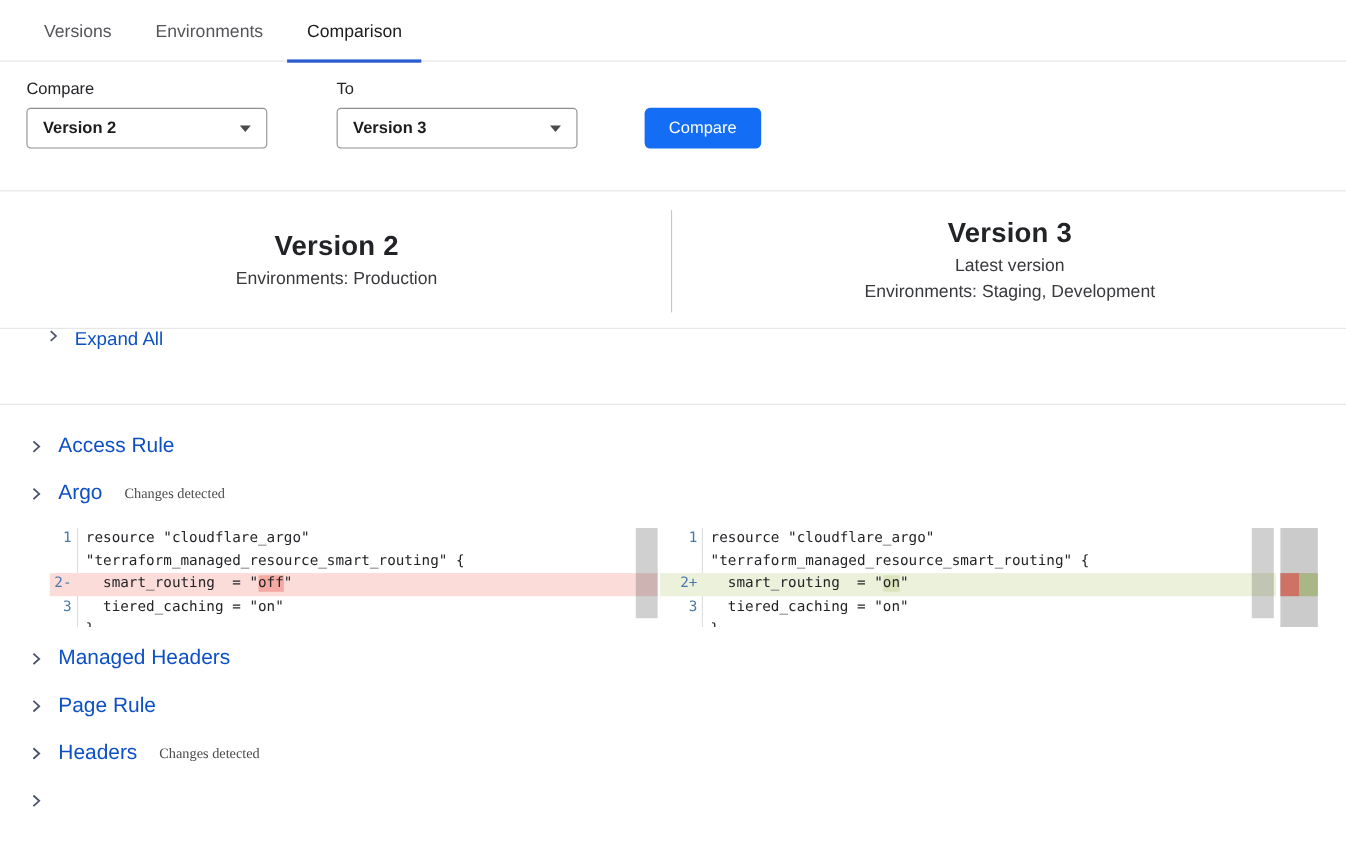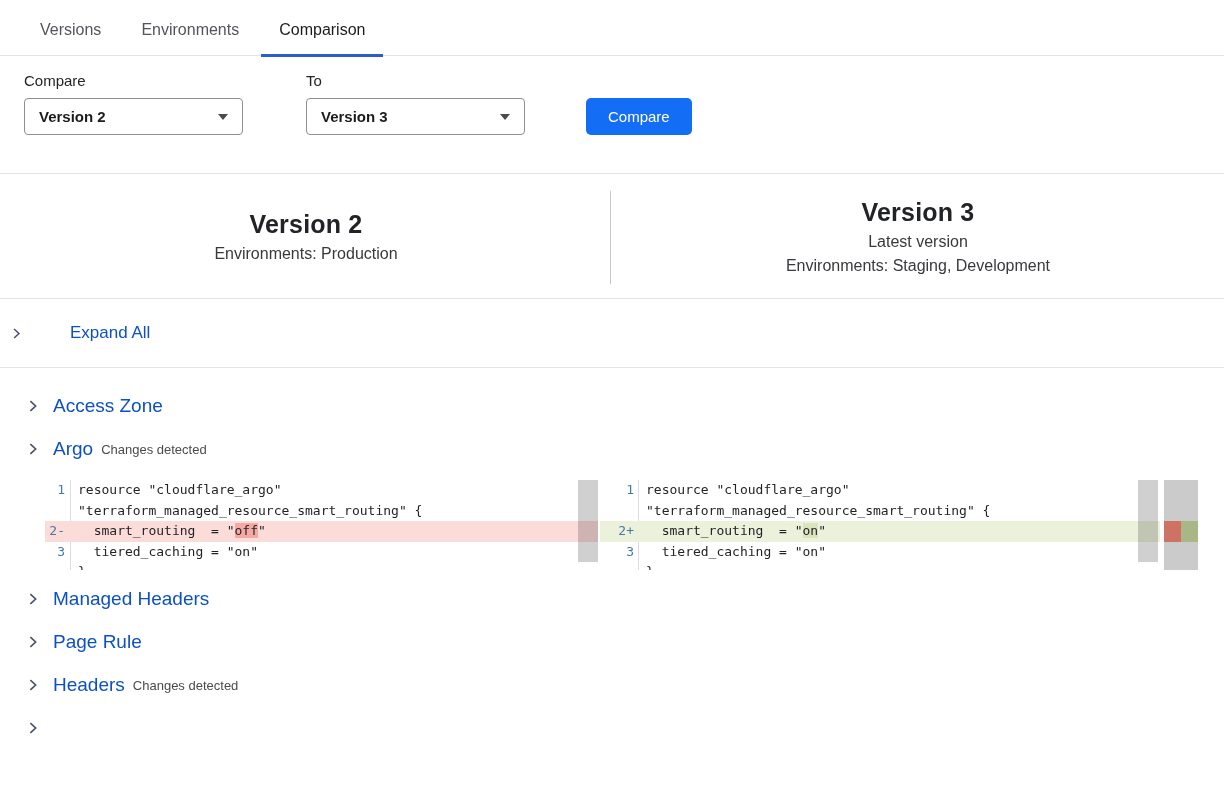--- a/index.html
+++ b/index.html
@@ -33,30 +33,30 @@
   
   .version-header { position:relative; display:flex; margin-top:38px; height:126px;
                     border-top:1px solid #e4e4e7; border-bottom:1px solid #e4e4e7; }
   .vcol { width:50%; display:flex; flex-direction:column; justify-content:center;
           align-items:center; gap:6px; text-align:center; }
   .vtitle { font-size:25px; font-weight:700; color:#222326; letter-spacing:.2px; }
   .vsub { font-size:16px; color:#38393d; }
   .vdivider { position:absolute; left:610px; top:17px; bottom:14px; width:1px; background:#c6c6c9; }
 
   
-  .expand-row { display:flex; align-items:center; height:69px; padding-left:10px;
-                border-bottom:1px solid #e4e4e7; cursor:pointer;gap:34px; }
+  .expand-row { display:flex; height:69px; padding-left:42px;
+                border-bottom:1px solid #e4e4e7; cursor:pointer; }
   .expand-label { margin-left:13px; font-size:17px; color:#0d50c5; }
 
   
   .section-row { display:flex; align-items:center; height:24px; padding-left:26px;
                  margin-top:19px; cursor:pointer; }
   .section-row.first { margin-top:26px; }
   .section-label { margin-left:13px; font-size:19px; color:#0d50c5; }
-  .section-badge { margin-left:8px; font-size:13px; color:#4b4b4e; }
+  .section-badge { margin-left:20px; font-size:13px; color:#4b4b4e;font-family:Liberation Serif, serif; }
   .chev { flex:none; display:block; }
 
   
   .diff-wrap { display:flex; margin:19px 0 0 45px; }
   .diff-panel { position:relative; height:90px; overflow:hidden; background:#fff;
                 font-family:"DejaVu Sans Mono","Liberation Mono",monospace; font-size:13px; }
   .diff-panel.left { width:553px; }
   .diff-panel.right { width:560px; margin-left:2px; }
   .code-row { display:flex; height:20.5px; line-height:20.5px; white-space:pre; }
   .gutter { flex:none; text-align:right; color:#4878a8; border-right:1px solid #dcdcde; }
@@ -122,21 +122,21 @@
     <svg class="chev" width="13" height="13" viewBox="0 0 16 16" fill="none">
       <path d="M5 2.5 L11 8 L5 13.5" stroke="#49536a" stroke-width="1.9" fill="none"></path>
     </svg>
     <span class="expand-label">Expand All</span>
   </div>
 
   <div class="section-row first">
     <svg class="chev" width="14" height="14" viewBox="0 0 16 16" fill="none">
       <path d="M5 2.5 L11 8 L5 13.5" stroke="#49536a" stroke-width="1.9" fill="none"></path>
     </svg>
-    <span class="section-label">Access Zone</span>
+    <span class="section-label">Access Rule</span>
   </div>
 
   <div class="section-row">
     <svg class="chev" width="14" height="14" viewBox="0 0 16 16" fill="none">
       <path d="M5 2.5 L11 8 L5 13.5" stroke="#49536a" stroke-width="1.9" fill="none"></path>
     </svg>
     <span class="section-label">Argo</span>
     <span class="section-badge">Changes detected</span>
   </div>
 

